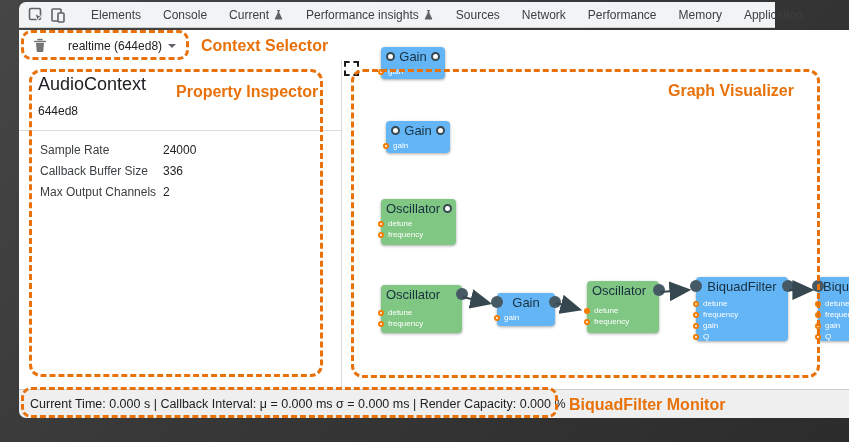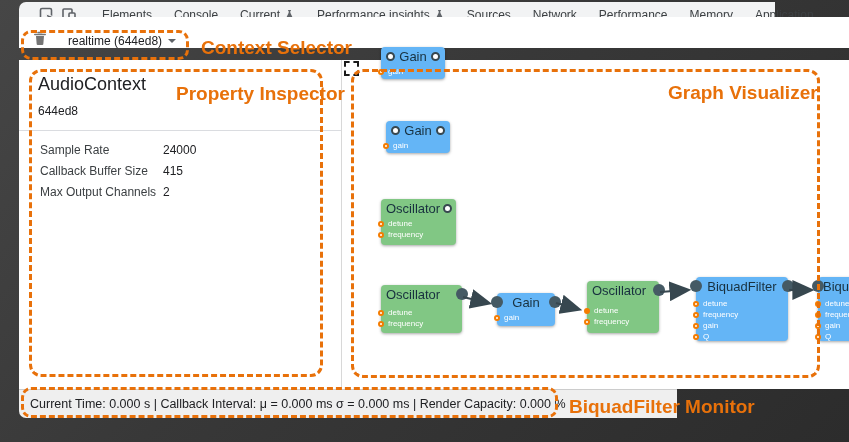--- a/index.html
+++ b/index.html
@@ -4,26 +4,26 @@
 <style>
   * { box-sizing: border-box; margin: 0; padding: 0; }
   html,body { width:849px; height:442px; overflow:hidden; }
   body { font-family:"Liberation Sans", sans-serif; }
   #root { position:relative; width:849px; height:442px; overflow:hidden;
           background:linear-gradient(135deg,#464646 0%,#383838 45%,#2c2c2c 100%); }
 
   
   .tabbar { position:absolute; left:19px; top:2px; width:756px; height:26px;
             background:#f2f3f4; border-bottom:1px solid #cdd1d4; border-radius:7px 0 0 0;
-            display:flex; align-items:center; padding-left:20px; z-index:1; }
-  .toolbar { position:absolute; left:19px; top:17px; width:830px; height:31px;
-             background:#fff; display:flex; align-items:flex-end; padding-left:11px; z-index:1; }
+            display:flex; align-items:center; padding-left:9px; z-index:1; }
+  .toolbar { position:absolute; left:19px; top:30px; width:830px; height:31px;
+             background:#fff; display:flex; align-items:center; padding-left:11px; z-index:1; }
   .content { position:absolute; left:19px; top:60px; width:830px; height:329px; background:#fff; z-index:1; }
   .v-divider { position:absolute; left:341px; top:60px; width:1px; height:329px; background:#d8d8d8; z-index:2; }
-  .statusbar { position:absolute; left:19px; top:389px; width:658px; height:29px;
+  .statusbar { position:absolute; left:19px; top:389px; width:830px; height:29px;
                background:#efefef; border-top:1px solid #ccc; border-radius:0 0 0 7px;
                display:flex; align-items:center; padding-left:11px; z-index:1;
                font-size:12.5px; color:#202124; }
 
   .icon-btn { width:20px; height:20px; display:flex; align-items:center; justify-content:center; margin-right:6px; }
   .tab-sep { width:1px; height:16px; background:#ccc; margin:0 6px 0 2px; }
   .tab { font-size:12px; color:#3c4043; padding:0 11px; height:26px; display:flex;
          align-items:center; gap:4px; white-space:nowrap; }
   .flask { width:11px; height:12px; }
 
@@ -56,21 +56,21 @@
   .tc.abs.in { left:-6px; } .tc.abs.out { right:-6px; }
   .prow { display:flex; align-items:center; gap:4px; padding-left:1px; margin-top:2px; }
   .pc { width:6px; height:6px; border:2px solid #f57c00; border-radius:50%; background:#fff;
         display:inline-block; margin-left:-4px; flex:none; }
   .pc.f { background:#f57c00; }
   .plabel { font-size:8px; color:#fff; }
   .edges { position:absolute; left:0; top:0; z-index:6; pointer-events:none; }
 
   
   .ann { position:absolute; border:3px dashed #e8710a; z-index:10; pointer-events:none; }
-  .ann-label { position:absolute; font-size:19px; font-weight:bold; color:#e8710a; z-index:10; white-space:nowrap; }
+  .ann-label { position:absolute; font-size:16px; font-weight:bold; color:#e8710a; z-index:10; white-space:nowrap; }
   .sel-square { position:absolute; left:344px; top:61px; width:15px; height:15px;
                 border:2px dashed #1a1a1a; z-index:9; }
 
   svg .ln { stroke:#37474f; stroke-width:2.2px; }
 </style>
 </head>
 <body>
 
 <div id="root">
 
@@ -142,21 +142,21 @@
   <div class="pi-title">AudioContext</div>
   <div class="pi-id">644ed8</div>
   <div class="pi-divider"></div>
   <div class="pi-rows">
     <div class="pi-row">
         <span class="pi-label">Sample Rate</span>
         <span class="pi-value">24000</span>
       </div>
     <div class="pi-row">
         <span class="pi-label">Callback Buffer Size</span>
-        <span class="pi-value">415</span>
+        <span class="pi-value">336</span>
       </div>
     <div class="pi-row">
         <span class="pi-label">Max Output Channels</span>
         <span class="pi-value">2</span>
       </div>
   </div>
 
   <div class="gl">
 
     <div class="node blue" style="left:381px;top:47px;width:64px;height:32px">

